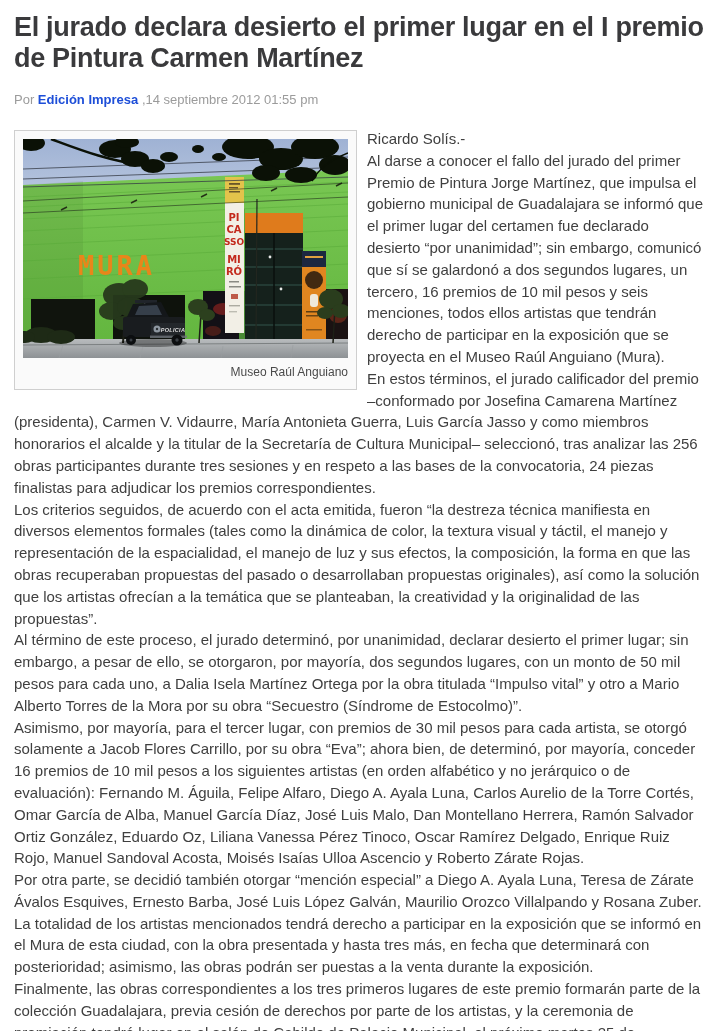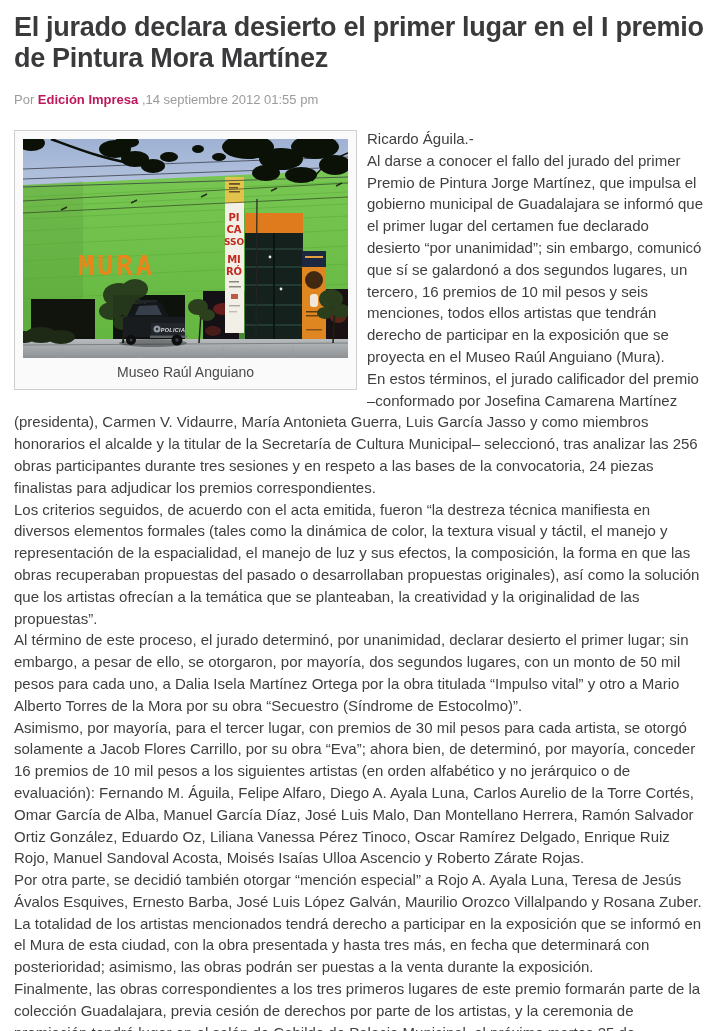--- a/index.html
+++ b/index.html
@@ -6,49 +6,49 @@
   body{width:718px;height:1031px;overflow:hidden;font-family:"Liberation Sans",sans-serif;}
   .page{padding:12px 14px 0 14px;}
   h1.article-title{
     margin:0 0 18px 0;
     font-size:27px;line-height:31px;font-weight:bold;
     color:#3a3a3c;letter-spacing:-0.3px;
   }
   .byline{
     font-size:13px;color:#9b9b9b;margin:0 0 21px 0;white-space:pre-wrap;
   }
-  .byline .author{color:#be185d;font-weight:bold;}
+  .byline .author{color:#1d4ed8;font-weight:bold;}
   .article{
     font-size:15px;line-height:21.8px;color:#3f3f3f;
   }
   .article p{margin:0;}
   figure.photo-box{
     float:left;
     margin:2px 10px 8px 0;
     padding:8px;
     width:325px;
     background:#fafafa;
     border:1px solid #cfcfcf;
   }
   figure.photo-box svg{display:block;}
   figcaption{
-    text-align:center;
-    font-size:14px;color:#4a4a4a;
+    text-align:right;
+    font-size:12px;color:#4a4a4a;
     padding-top:6px;line-height:17px;
   }
   .mura-sign{font-family:"DejaVu Sans Mono",monospace;font-weight:bold;letter-spacing:3px;}
   .banner-letter{font-family:"DejaVu Sans",sans-serif;font-weight:bold;}
   .truck-label{font-family:"Liberation Sans",sans-serif;font-weight:bold;font-style:italic;}
 </style>
 </head>
 <body>
 
 <div class="page">
 
-  <h1 class="article-title">El jurado declara desierto el primer lugar en el I premio de Pintura Mora Martínez</h1>
+  <h1 class="article-title">El jurado declara desierto el primer lugar en el I premio de Pintura Carmen Martínez</h1>
 
   <div class="byline"><span>Por </span><span class="author">Edición Impresa</span><span> ,14 septiembre 2012 01:55 pm</span></div>
 
   <div class="article">
 
     <figure class="photo-box">
       <svg width="325" height="219" viewBox="0 0 325 219" aria-hidden="true">
         <defs>
           <linearGradient id="sky" x1="0" y1="0" x2="0" y2="1">
             <stop offset="0" stop-color="#9fb2d4"></stop>
@@ -231,24 +231,24 @@
           <rect x="127" y="196.5" width="37" height="2.5" fill="#6f767c" opacity="0.8"></rect>
           <circle cx="108" cy="201" r="5" fill="#0c0e10"></circle>
             <circle cx="108" cy="201" r="1.5" fill="#3a3f44"></circle>
           <circle cx="154" cy="201" r="5.5" fill="#0c0e10"></circle>
             <circle cx="154" cy="201" r="1.7" fill="#3a3f44"></circle>
         </g>
       </svg>
       <figcaption>Museo Raúl Anguiano</figcaption>
     </figure>
 
-    <p>Ricardo Águila.-</p>
+    <p>Ricardo Solís.-</p>
     <p>Al darse a conocer el fallo del jurado del primer Premio de Pintura Jorge Martínez, que impulsa el gobierno municipal de Guadalajara se informó que el primer lugar del certamen fue declarado desierto “por unanimidad”; sin embargo, comunicó que sí se galardonó a dos segundos lugares, un tercero, 16 premios de 10 mil pesos y seis menciones, todos ellos artistas que tendrán derecho de participar en la exposición que se proyecta en el Museo Raúl Anguiano (Mura).</p>
     <p>En estos términos, el jurado calificador del premio –conformado por Josefina Camarena Martínez (presidenta), Carmen V. Vidaurre, María Antonieta Guerra, Luis García Jasso y como miembros honorarios el alcalde y la titular de la Secretaría de Cultura Municipal– seleccionó, tras analizar las 256 obras participantes durante tres sesiones y en respeto a las bases de la convocatoria, 24 piezas finalistas para adjudicar los premios correspondientes.</p>
     <p>Los criterios seguidos, de acuerdo con el acta emitida, fueron “la destreza técnica manifiesta en diversos elementos formales  (tales como la dinámica de color, la textura visual y táctil, el manejo y representación de la espacialidad, el manejo de luz y sus efectos, la composición, la forma en que las obras recuperaban propuestas del pasado o desarrollaban propuestas originales), así como la solución que los artistas ofrecían a la temática que se planteaban, la creatividad y la originalidad de las propuestas”.</p>
     <p>Al término de este proceso, el  jurado determinó, por unanimidad, declarar desierto el primer lugar; sin embargo, a pesar de ello, se otorgaron, por mayoría, dos segundos lugares, con un monto de 50 mil pesos para cada uno, a Dalia Isela Martínez Ortega por la obra titulada “Impulso vital” y otro a Mario Alberto Torres de la Mora por su obra “Secuestro (Síndrome de Estocolmo)”.</p>
     <p>Asimismo, por mayoría, para el tercer lugar, con premios de 30 mil pesos para cada artista, se otorgó solamente a Jacob Flores Carrillo, por su obra “Eva”; ahora bien, de determinó, por mayoría, conceder 16 premios de 10 mil pesos a los siguientes artistas (en orden alfabético y no jerárquico o de evaluación): Fernando M. Águila, Felipe Alfaro, Diego A. Ayala Luna, Carlos Aurelio de la Torre Cortés, Omar García de Alba, Manuel García Díaz, José Luis Malo, Dan Montellano Herrera, Ramón Salvador Ortiz González, Eduardo Oz, Liliana Vanessa Pérez Tinoco, Oscar Ramírez Delgado, Enrique Ruiz Rojo, Manuel Sandoval Acosta, Moisés Isaías Ulloa Ascencio y Roberto Zárate Rojas.</p>
-    <p>Por otra parte, se decidió también otorgar “mención especial” a Rojo A. Ayala Luna, Teresa de Jesús Ávalos Esquives, Ernesto Barba, José Luis López Galván, Maurilio Orozco Villalpando y Rosana Zuber.</p>
+    <p>Por otra parte, se decidió también otorgar “mención especial” a Diego A. Ayala Luna, Teresa de Zárate Ávalos Esquives, Ernesto Barba, José Luis López Galván, Maurilio Orozco Villalpando y Rosana Zuber.</p>
     <p>La totalidad de los artistas mencionados tendrá derecho a participar en la exposición que se informó en el Mura de esta ciudad, con la obra presentada y hasta tres más, en fecha que determinará con posterioridad; asimismo, las obras podrán ser puestas a la venta durante la exposición.</p>
     <p>Finalmente, las obras correspondientes a los tres primeros lugares de este premio formarán parte de la colección Guadalajara, previa cesión de derechos por parte de los artistas, y la ceremonia de premiación tendrá lugar en el salón de Cabildo de Palacio Municipal, el próximo martes 25 de septiembre a las 11 horas.</p>
 
   </div>
 </div>
 
 </body></html>

